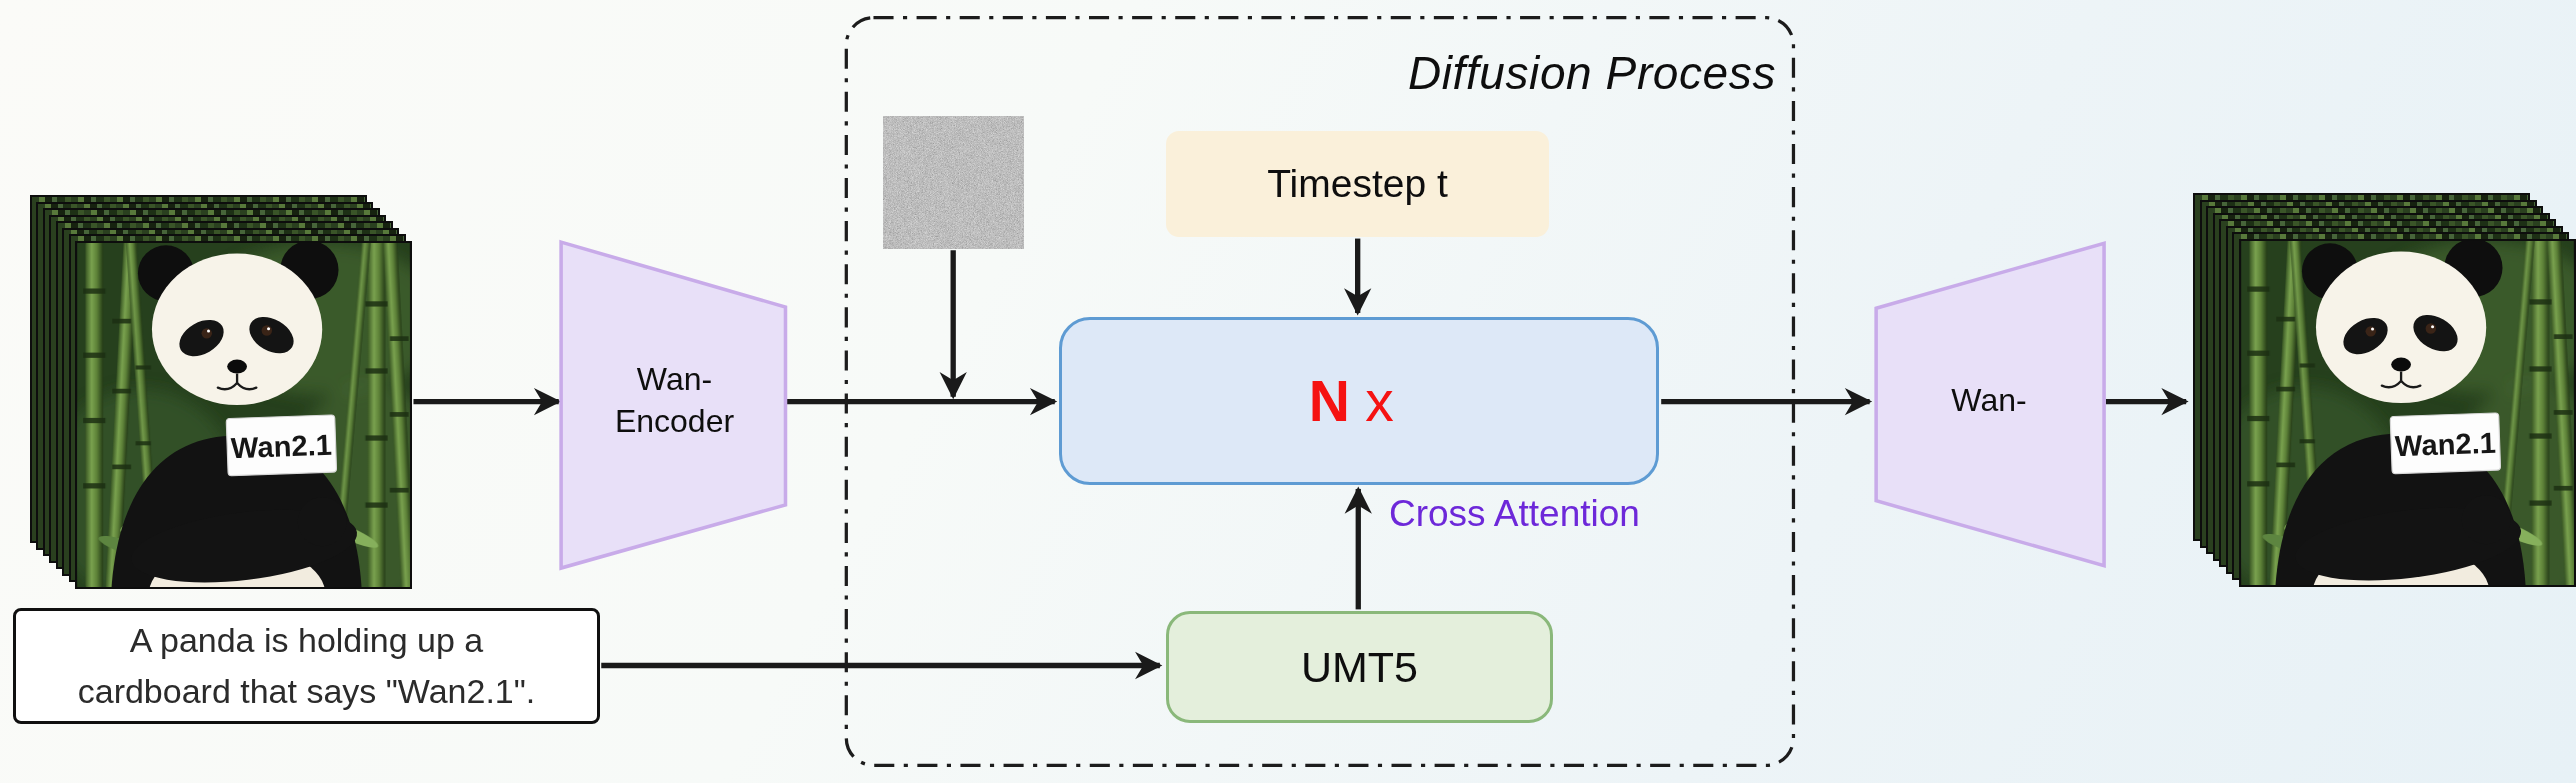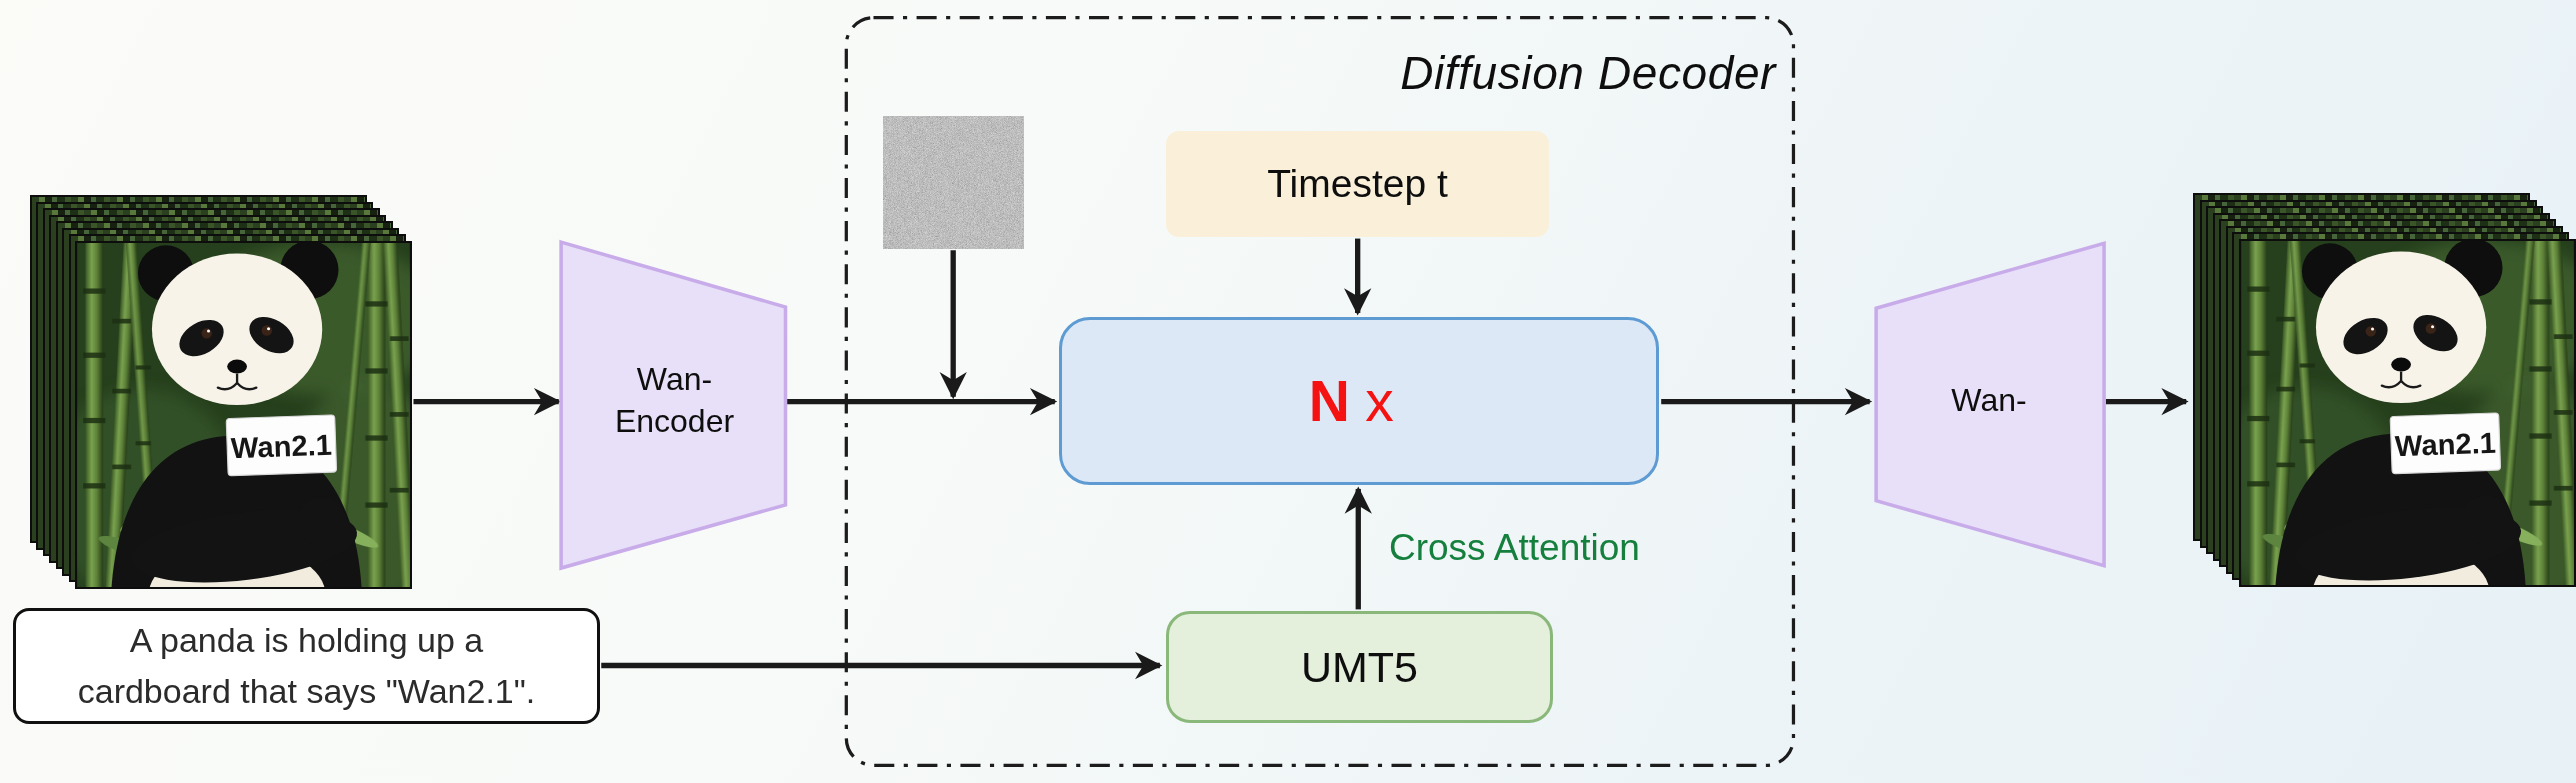--- a/index.html
+++ b/index.html
@@ -50,36 +50,36 @@
   }
   .dit .red{color:#f51212;}
   .dit .n{font-weight:700;margin-right:15.4px;}
   .dit .x{margin-right:15.4px;}
   .umt5{
     left:1166px;top:611px;width:387px;height:112px;
     background:#e4efdc;border:3px solid #8ab87a;border-radius:24px;
     font-size:43px;color:#0e0e0e;
   }
   .cross-attn{
-    position:absolute;left:1389px;top:527px;
-    font-size:37px;color:#15803d;white-space:nowrap;
+    position:absolute;left:1389px;top:493px;
+    font-size:37px;color:#6d28d9;white-space:nowrap;
   }
 
   
   .vae-label{
     position:absolute;display:flex;flex-direction:column;align-items:center;justify-content:center;
     font-size:32px;line-height:1.3;color:#0e0e0e;text-align:center;
   }
   .enc-label{left:566px;top:283px;width:217px;height:236px;}
   .dec-label{left:1876px;top:283px;width:226px;height:236px;}
 
   
   .prompt{
     position:absolute;left:13px;top:608px;width:587px;height:116px;
-    box-sizing:border-box;background:#ffffff;border:3.5px solid #101010;border-radius:16px;
+    box-sizing:border-box;background:#ffffff;border:3.5px solid #101010;border-radius:8px;
     display:flex;flex-direction:column;align-items:center;justify-content:center;
     font-size:34px;line-height:1.5;color:#2b2b2b;text-align:center;
   }
 
   
   .noise{position:absolute;left:883px;top:116px;}
 </style>
 </head>
 <body>
 
@@ -218,21 +218,21 @@
     <path d="M2300,1032 V828" marker-end="url(#ah)"></path>
     <path d="M2813,680 H3166" marker-end="url(#ah)"></path>
     <path d="M3566,680 H3702" marker-end="url(#ah)"></path>
     <path d="M1018,1127 H1964" marker-end="url(#ah)"></path>
   </g>
 </svg>
 
 <svg class="layer" width="2576" height="783" viewBox="0 0 4362 1326">
   <rect x="1433" y="30" width="1604" height="1266" rx="46" fill="none" stroke="#1c1c1c" stroke-width="5.5" stroke-dasharray="34 16 7 16"></rect>
 </svg>
-<div class="dp-label">Diffusion Decoder</div>
+<div class="dp-label">Diffusion Process</div>
 
 <svg class="layer" width="2576" height="783" viewBox="0 0 4362 1326">
   <polygon points="950,410 1330,520 1330,855 950,962" fill="#e8e0f8" stroke="#c8abe9" stroke-width="6"></polygon>
   <polygon points="3177,522 3563,412 3563,958 3177,848" fill="#e8e0f8" stroke="#c8abe9" stroke-width="6"></polygon>
 </svg>
 <div class="vae-label enc-label">
   <span>Wan-</span>
   <span>Encoder</span>
 </div>
 <div class="vae-label dec-label">

